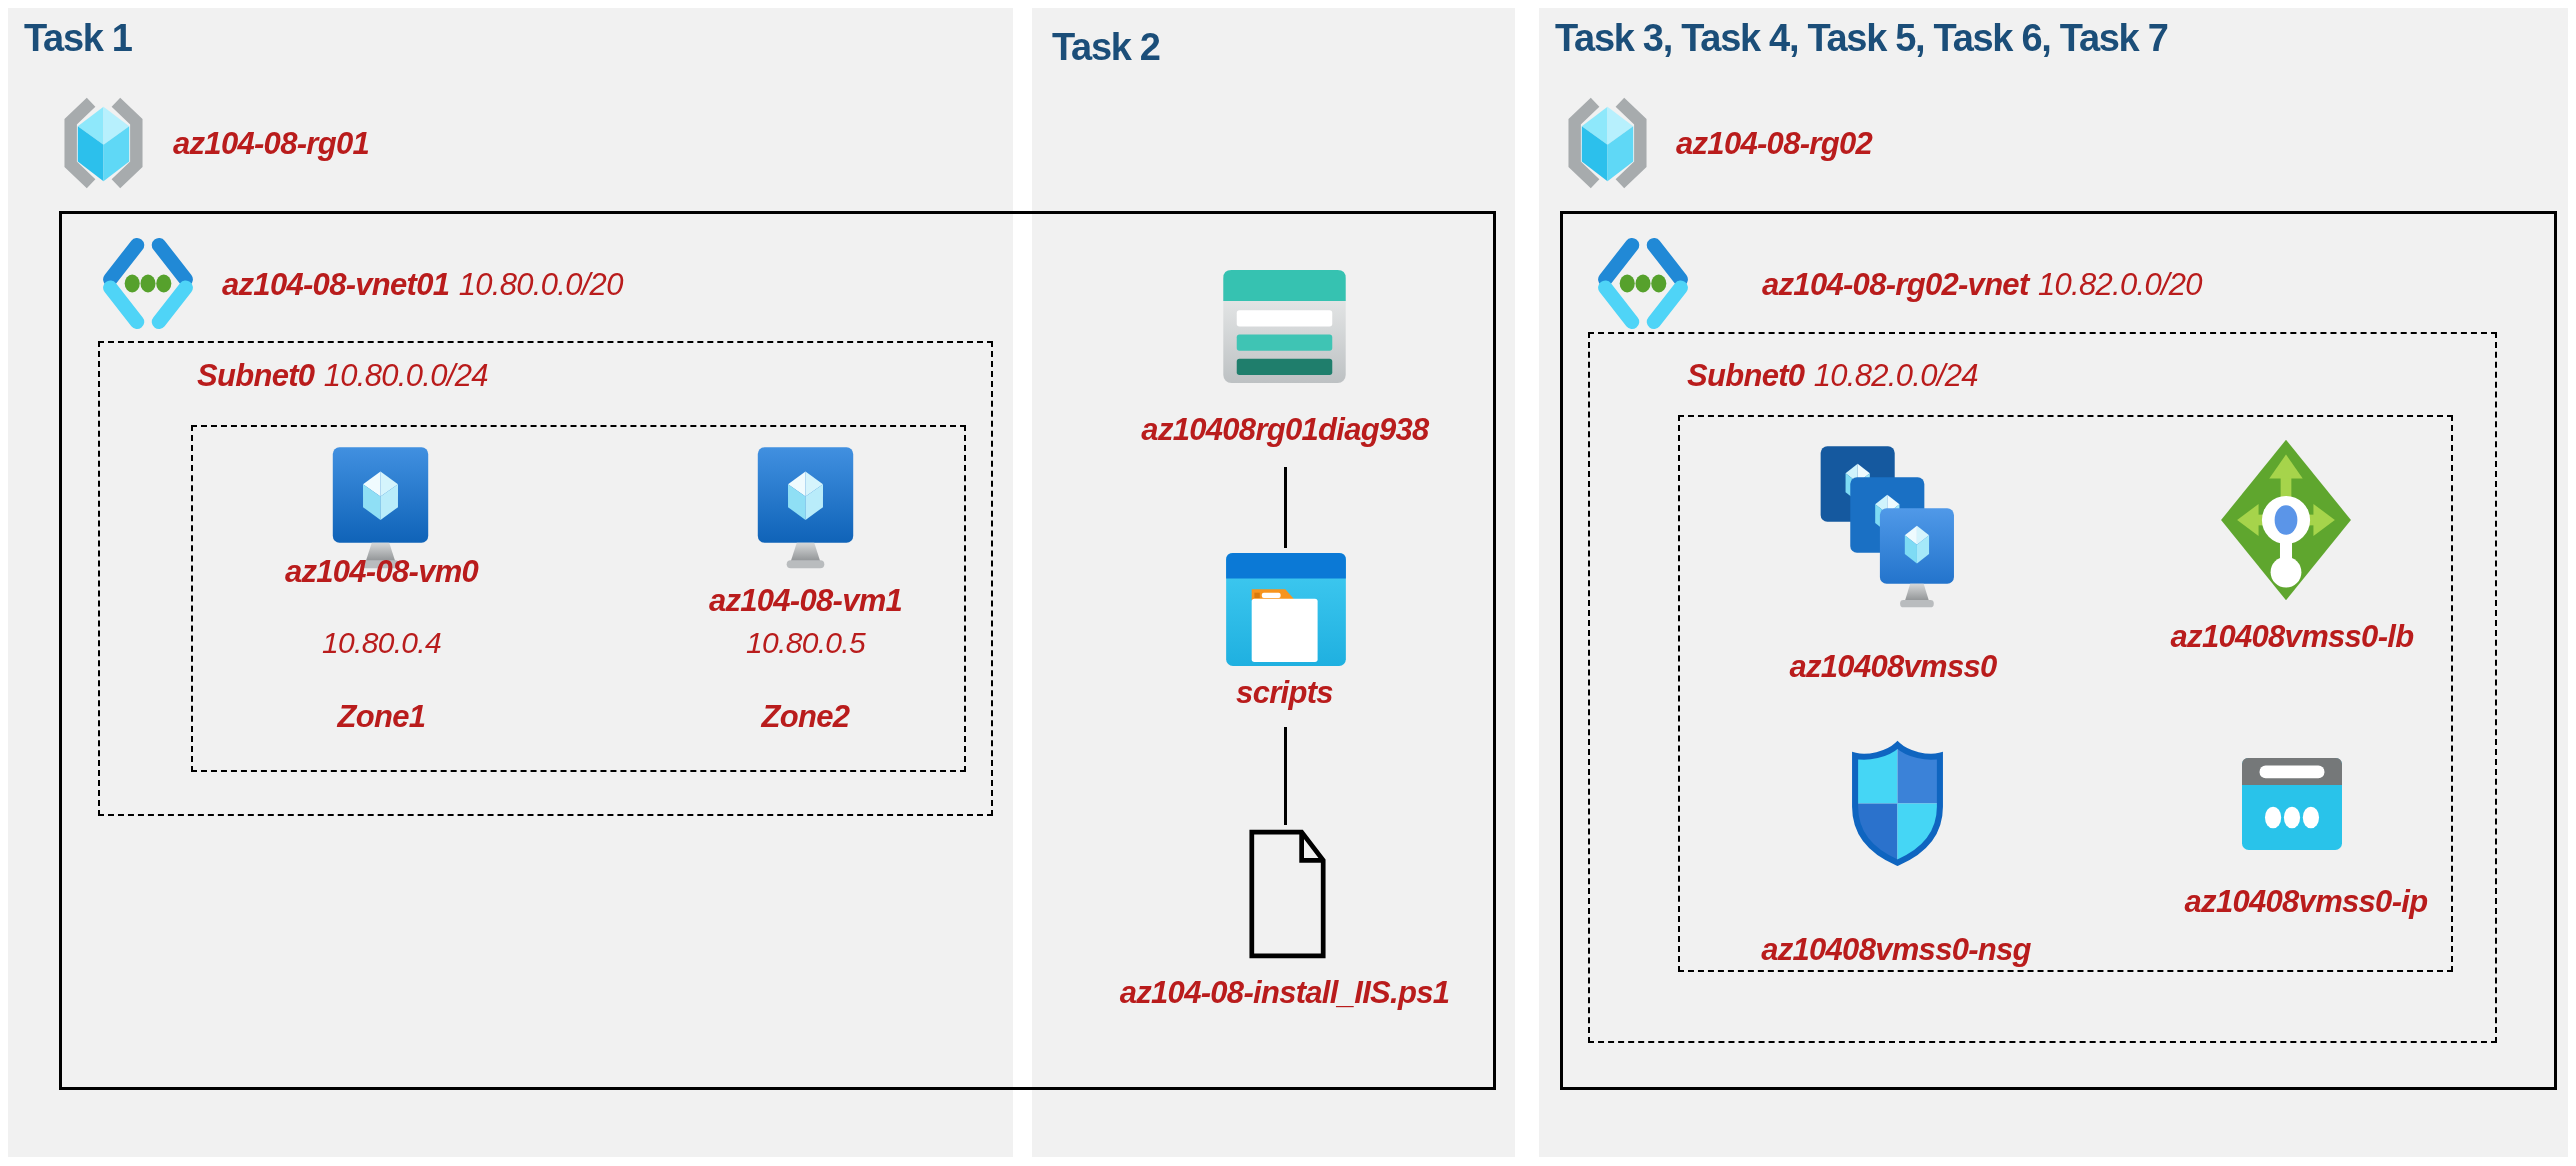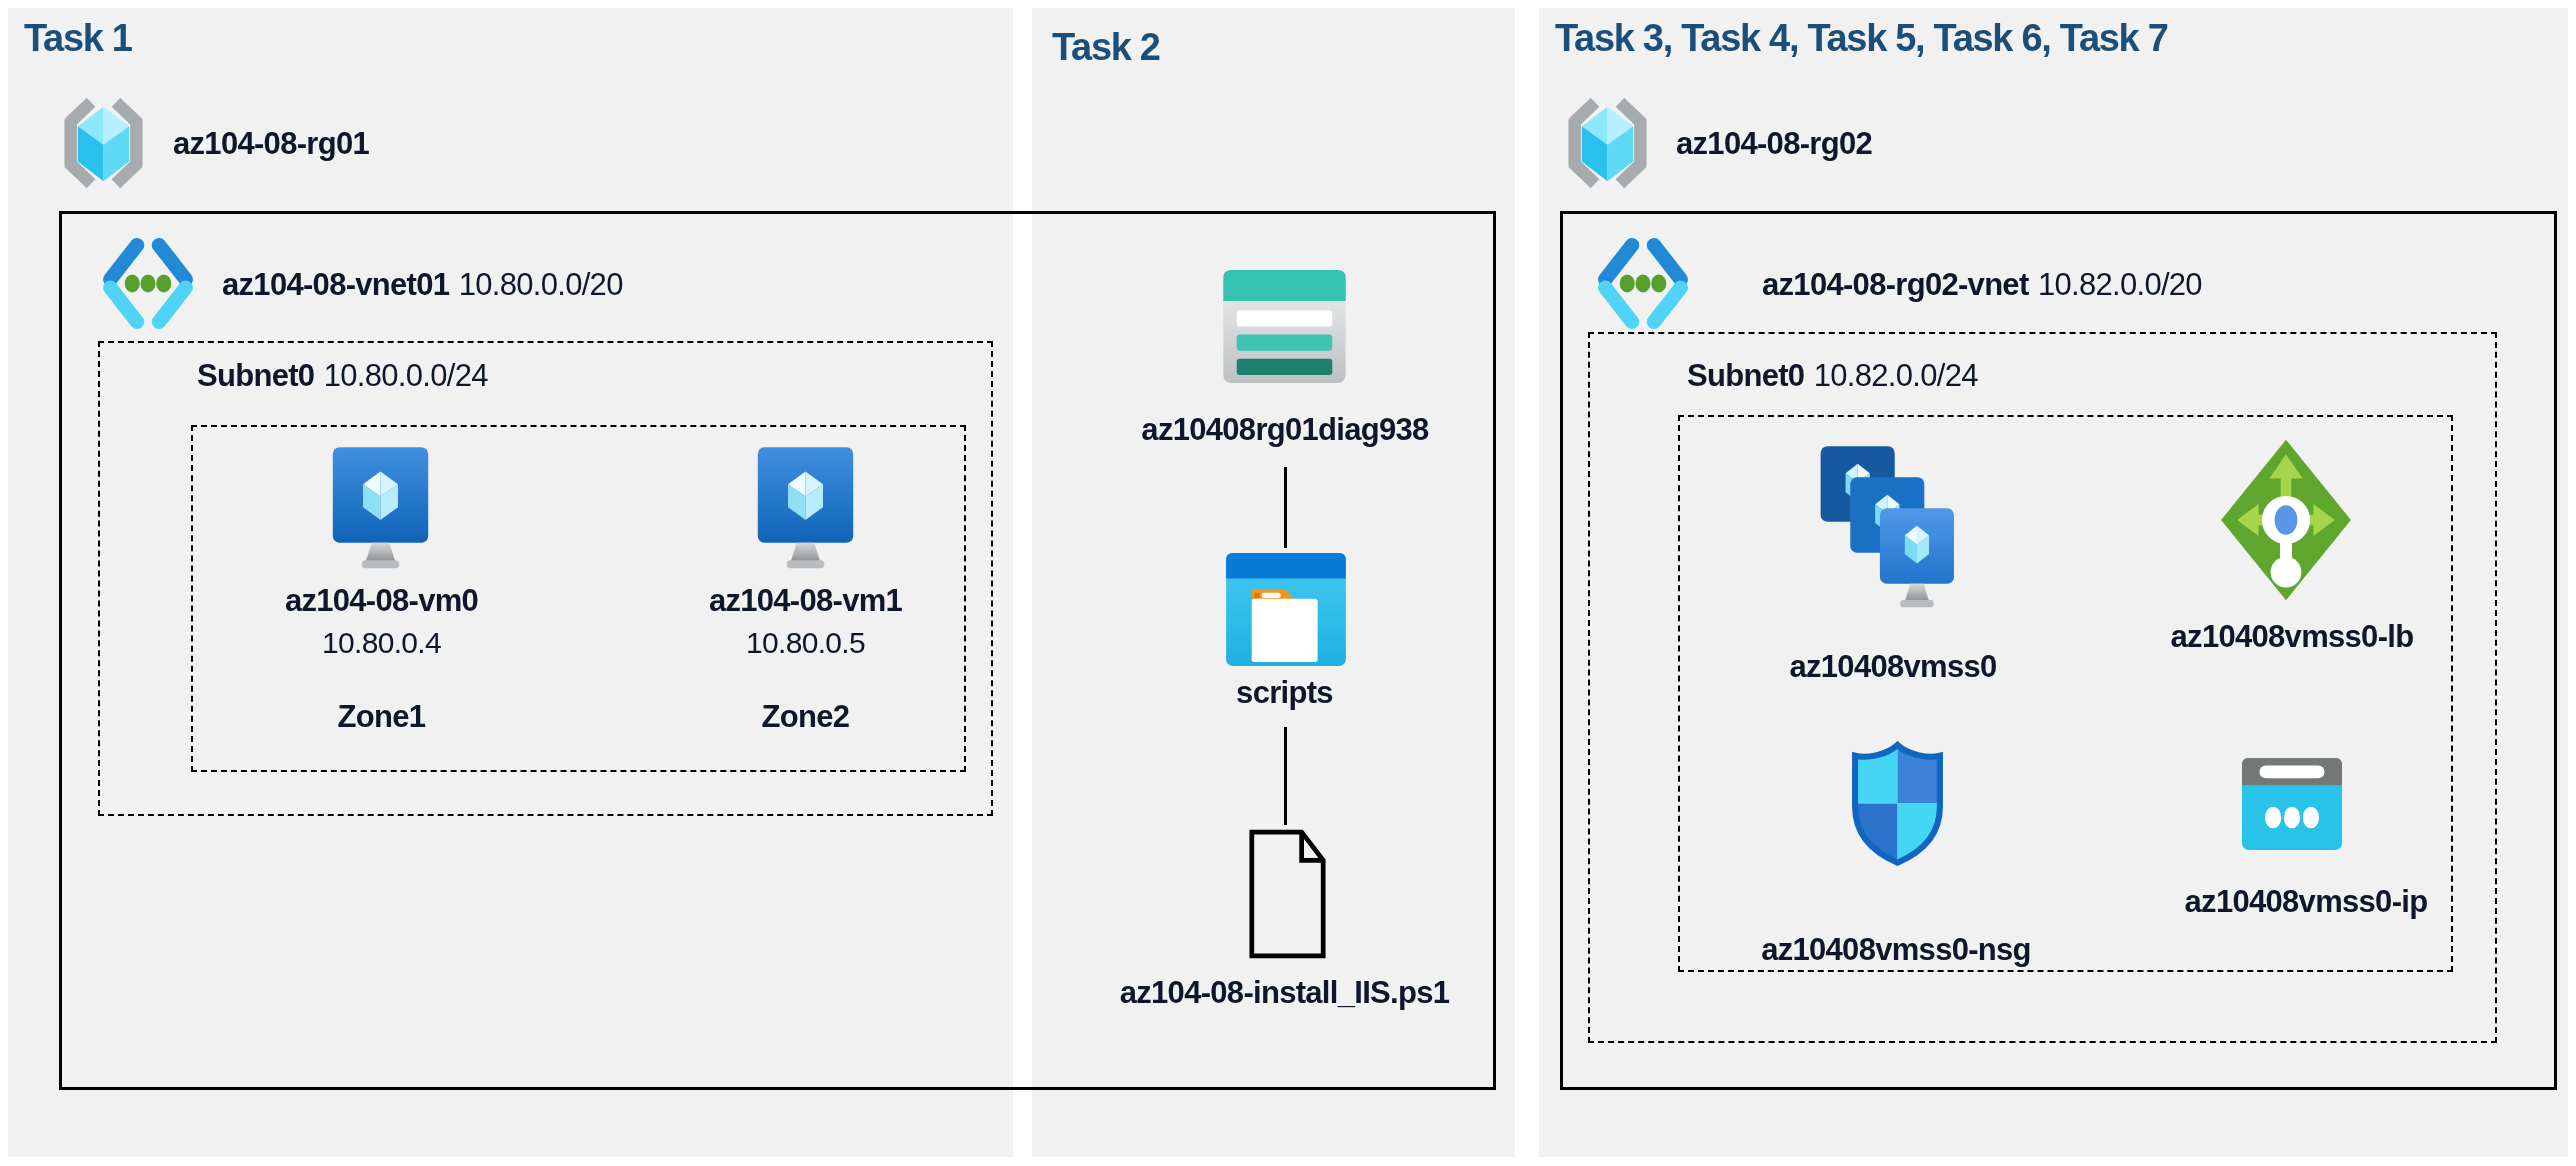--- a/index.html
+++ b/index.html
@@ -2,21 +2,21 @@
 <html style="font-size:10.8px"><head>
 <meta charset="utf-8">
 <style>
   html,body{margin:0;padding:0;background:#ffffff;}
   body{position:relative;width:2576px;height:1166px;font-family:"Liberation Sans","DejaVu Sans",sans-serif;overflow:hidden;}
   .panel{position:absolute;top:8px;height:1149px;background:#f1f1f1;}
   #panel1{left:8px;width:1005px;}
   #panel2{left:1032px;width:483px;}
   #panel3{left:1539px;width:1029px;}
   .heading{position:absolute;font-weight:700;font-size:38px;line-height:1;color:#1b4e79;letter-spacing:-1.3px;white-space:nowrap;}
-  .lbl{font-weight:700;font-size:31px;line-height:1.1;color:#0f172a;letter-spacing:-0.7px;white-space:nowrap;}
+  .lbl{font-weight:700;font-size:31px;line-height:1.1;color:#b91c1c;letter-spacing:-0.7px;white-space:nowrap;font-style:italic;}
   .reg{font-weight:400;}
   .rowlbl{position:absolute;display:flex;gap:9.4px;align-items:baseline;}
   .solidbox{position:absolute;border:3.4px solid #000;background:transparent;}
   .dashedbox{position:absolute;border:2.7px dashed #000;background:transparent;}
   .icon{position:absolute;}
   .nodelabel{position:absolute;text-align:center;}
   .connector{position:absolute;width:2.7px;background:#000;}
 </style>
 </head>
 <body>
@@ -116,21 +116,21 @@
     </defs>
     <rect x="4" y="2" width="142" height="142" rx="10" fill="url(#gvm1)"></rect>
     <polygon points="75,38 49,57 75,75" fill="#f0fbfe"></polygon>
     <polygon points="75,38 101,57 75,75" fill="#d5f4fc"></polygon>
     <polygon points="49,57 75,75 75,110 49,91" fill="#8fdff5"></polygon>
     <polygon points="101,57 75,75 75,110 101,91" fill="#b9ecfa"></polygon>
     <polygon points="62,144 88,144 97,172 53,172" fill="url(#ggr1)"></polygon>
     <rect x="47" y="170" width="56" height="12" rx="6" fill="#b9bcbe"></rect>
   </svg>
 </div>
-<div class="nodelabel lbl" style="left:233px;top:584px;width:297px;">az104-08-vm0</div>
+<div class="nodelabel lbl" style="left:233px;top:555px;width:297px;">az104-08-vm0</div>
 <div class="nodelabel lbl reg" style="left:233px;top:626px;width:297px;font-size:30px;">10.80.0.4</div>
 <div class="nodelabel lbl" style="left:233px;top:700px;width:297px;">Zone1</div>
 
 <div class="icon" style="left:755px;top:446px;width:101px;height:125px;">
   <svg width="101" height="125" viewBox="0 0 150 186">
     <rect x="4" y="2" width="142" height="142" rx="10" fill="url(#gvm1)"></rect>
     <polygon points="75,38 49,57 75,75" fill="#f0fbfe"></polygon>
     <polygon points="75,38 101,57 75,75" fill="#d5f4fc"></polygon>
     <polygon points="49,57 75,75 75,110 49,91" fill="#8fdff5"></polygon>
     <polygon points="101,57 75,75 75,110 101,91" fill="#b9ecfa"></polygon>

